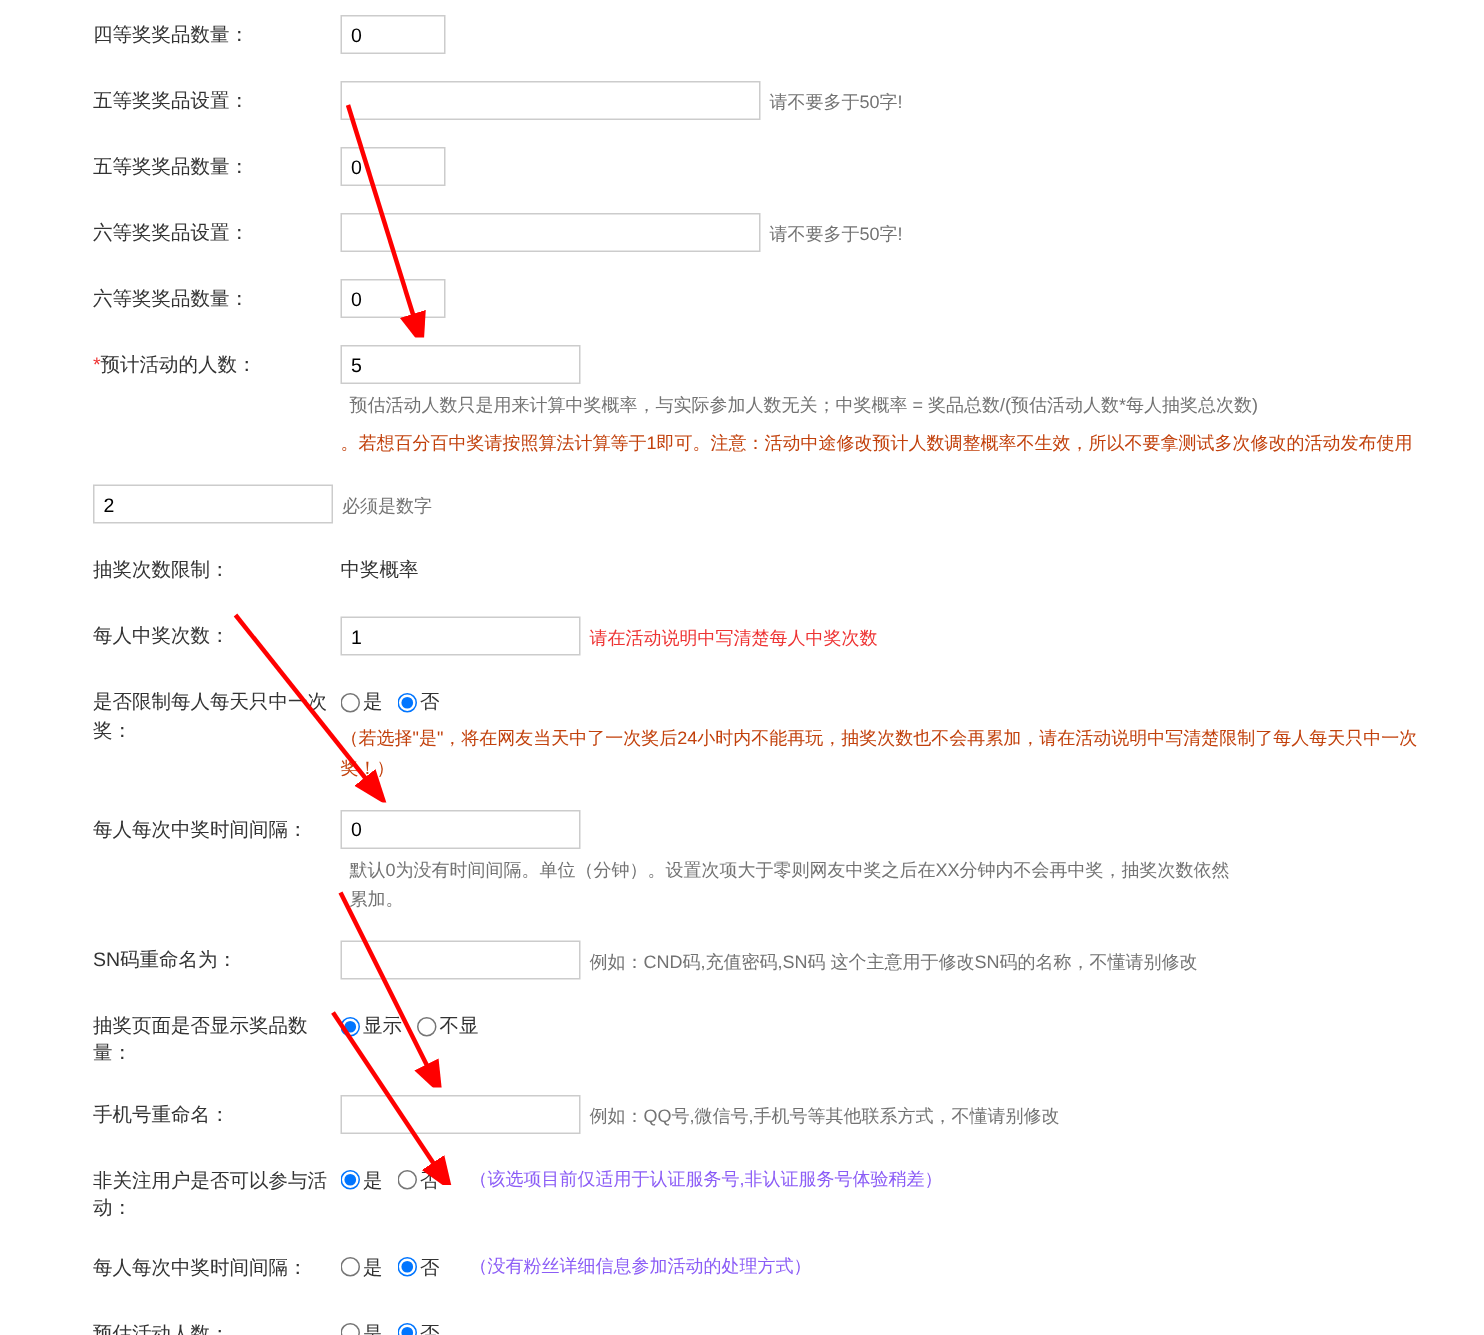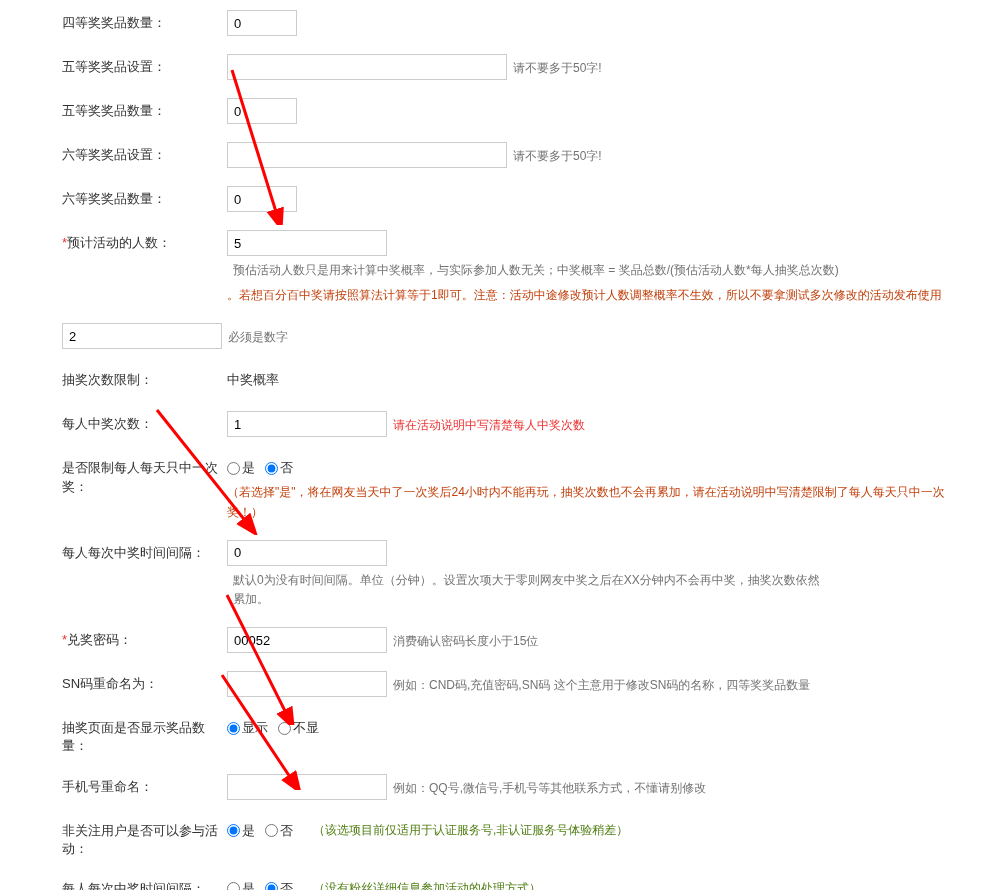--- a/index.html
+++ b/index.html
@@ -88,21 +88,21 @@
       align-items: center;
       padding-top: 4px;
     }
     .radio-pair {
       display: inline-flex;
       align-items: center;
       margin-right: 10px;
     }
     .radio-pair input { margin-right: 2px; }
     .radio-paren {
-      color: #4d7c0f;
+      color: #8b5cf6;
       font-size: 12px;
       margin-left: 10px;
     }
     .form-wrap { position: relative; margin-left: 42px; }
     svg.annot { position:absolute; pointer-events:none; }
   </style>
 </head>
 <body>
 
 <div class="form-wrap">
@@ -226,33 +226,26 @@
   </div>
 
   <div class="form-row">
     <div class="label">每人每次中奖时间间隔：</div>
     <div class="field">
       <input class="input-medium" value="0" style="">
       <span class="hint" style="max-width:600px">默认0为没有时间间隔。单位（分钟）。设置次项大于零则网友中奖之后在XX分钟内不会再中奖，抽奖次数依然累加。</span>
     </div>
   </div>
 
-  <div class="form-row">
-    <div class="label required">兑奖密码：</div>
-    <div class="field">
-      <input class="input-medium" value="00052" style="">
-      <span class="hint">消费确认密码长度小于15位</span>
-    </div>
-  </div>
 
   <div class="form-row">
     <div class="label">SN码重命名为：</div>
     <div class="field">
       <input class="input-medium" value="" style="">
-      <span class="hint">例如：CND码,充值密码,SN码 这个主意用于修改SN码的名称，四等奖奖品数量</span>
+      <span class="hint">例如：CND码,充值密码,SN码 这个主意用于修改SN码的名称，不懂请别修改</span>
     </div>
   </div>
 
   <div class="form-row">
     <div class="label">抽奖页面是否显示奖品数量：</div>
     <div class="field">
       <div class="radio-group">
         <span class="radio-pair">
             <input type="radio" name="showqty" checked="" style="">
             <span>显示</span>

